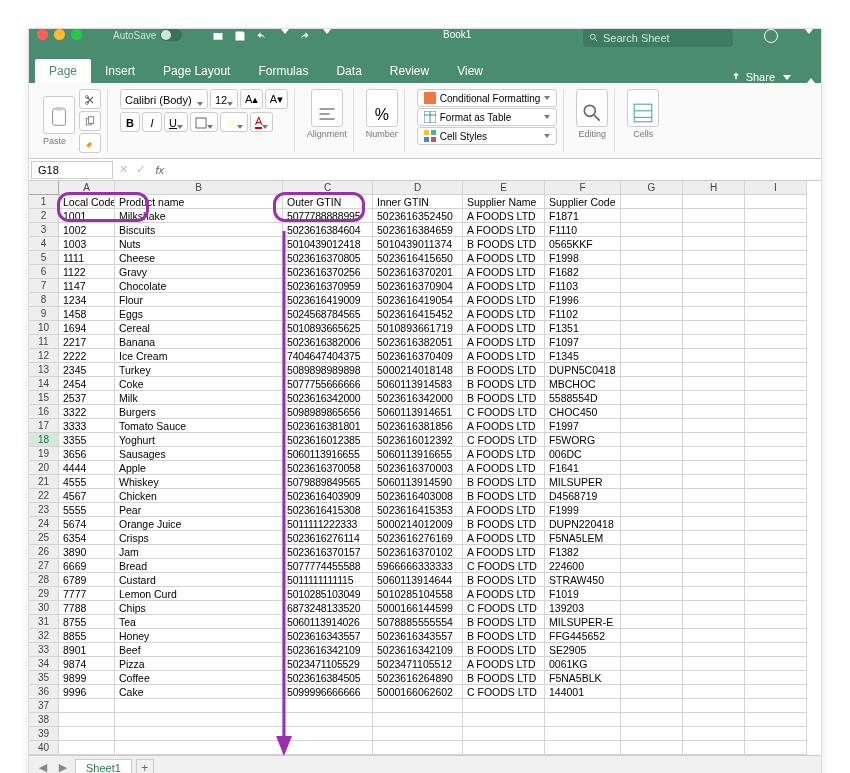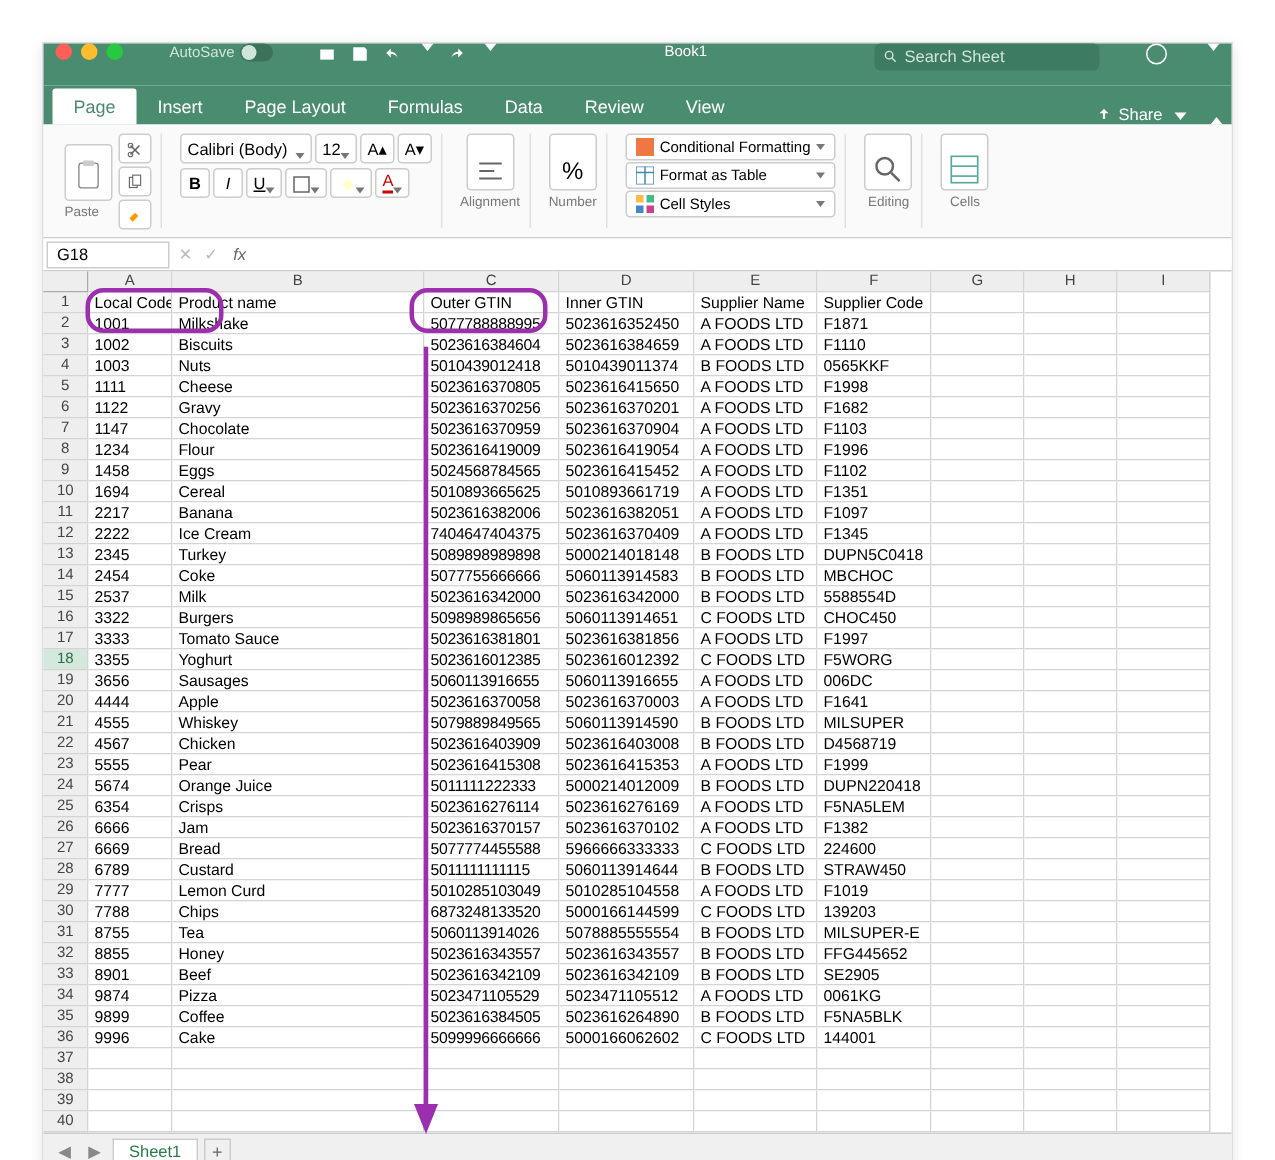--- a/index.html
+++ b/index.html
@@ -551,21 +551,21 @@
         <div class="cell">6354</div>
         <div class="cell">Crisps</div>
         <div class="cell colC">5023616276114</div>
         <div class="cell">5023616276169</div>
         <div class="cell">A FOODS LTD</div>
         <div class="cell">F5NA5LEM</div>
         <div class="cell"></div>
         <div class="cell"></div>
         <div class="cell"></div>
         <div class="rowhdr">26</div>
-        <div class="cell">6666</div>
+        <div class="cell">3890</div>
         <div class="cell">Jam</div>
         <div class="cell colC">5023616370157</div>
         <div class="cell">5023616370102</div>
         <div class="cell">A FOODS LTD</div>
         <div class="cell">F1382</div>
         <div class="cell"></div>
         <div class="cell"></div>
         <div class="cell"></div>
         <div class="rowhdr">27</div>
         <div class="cell">6669</div>

